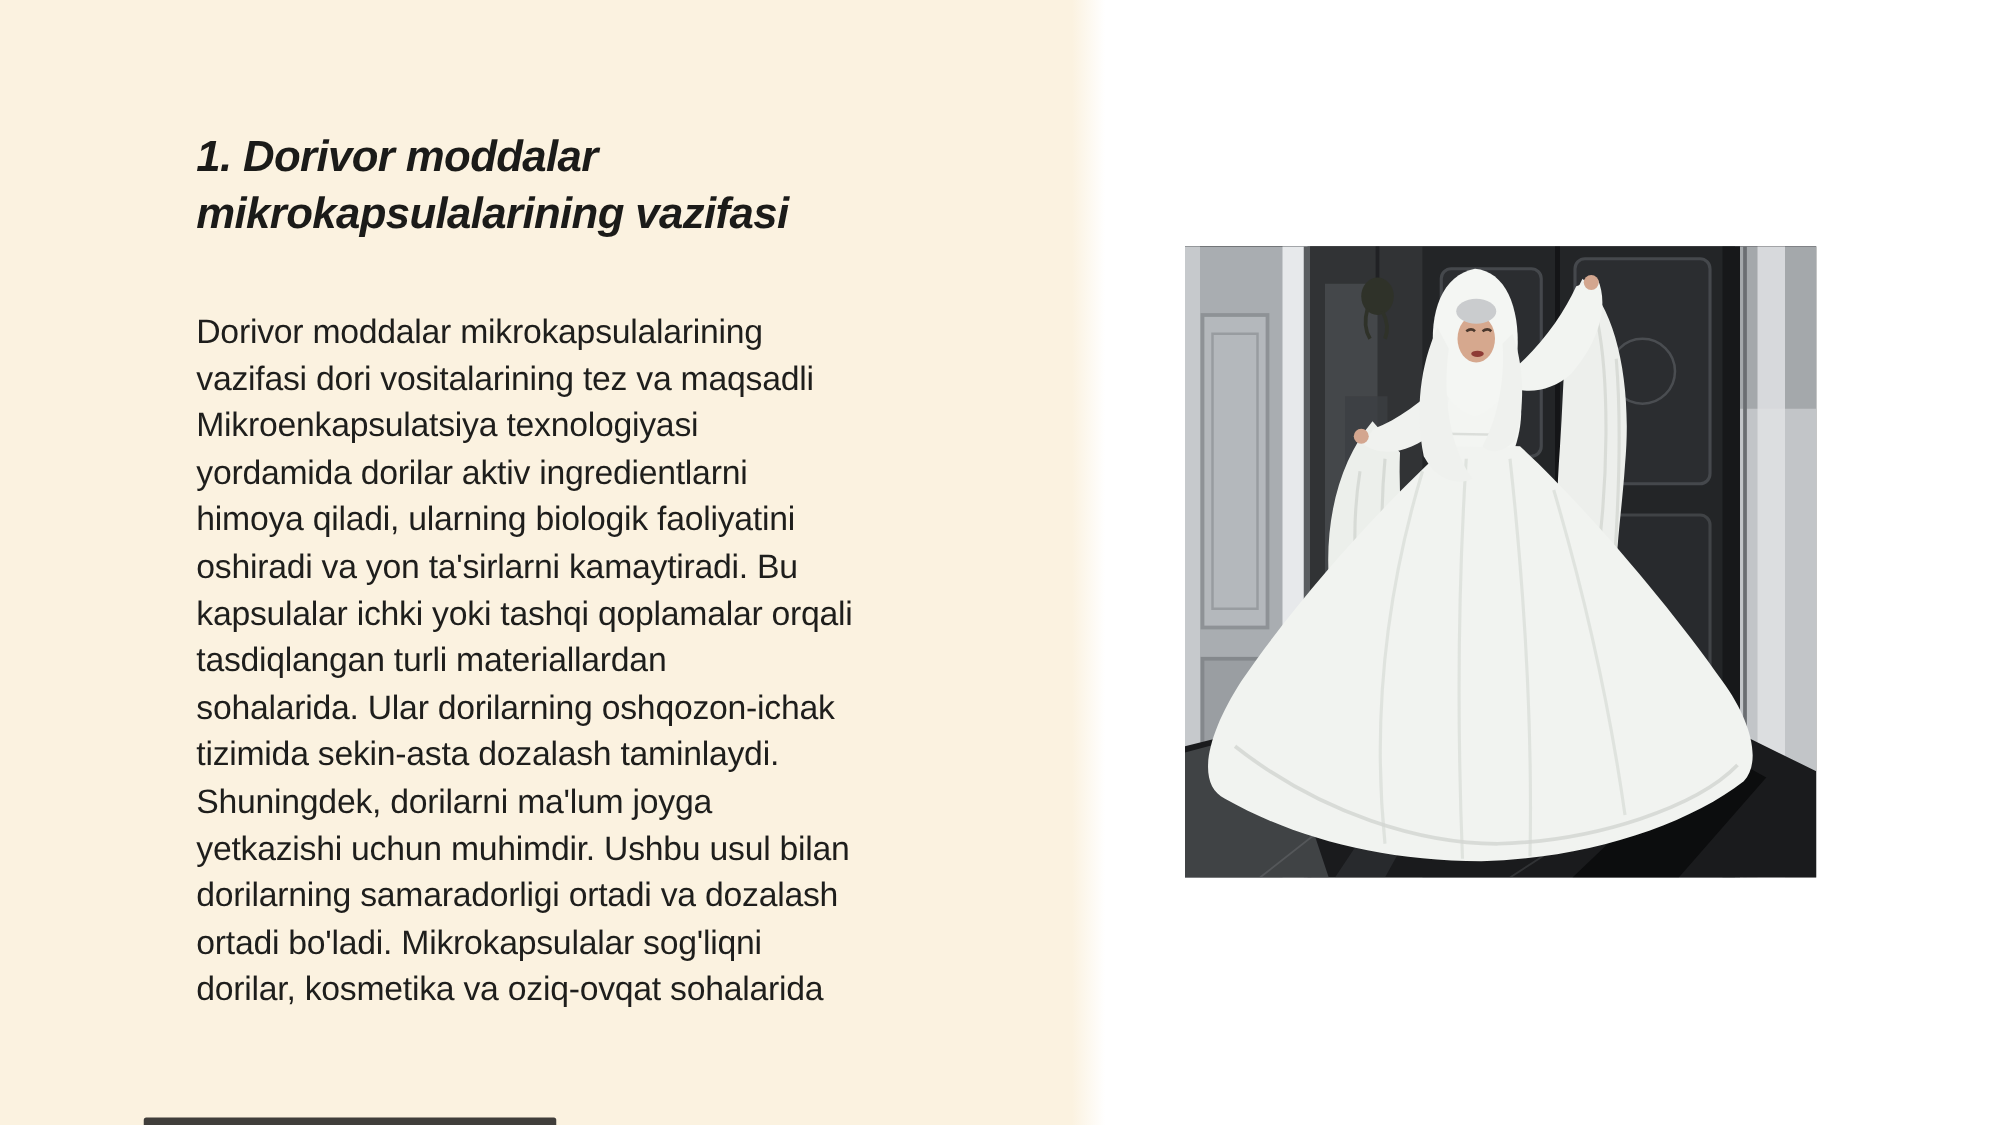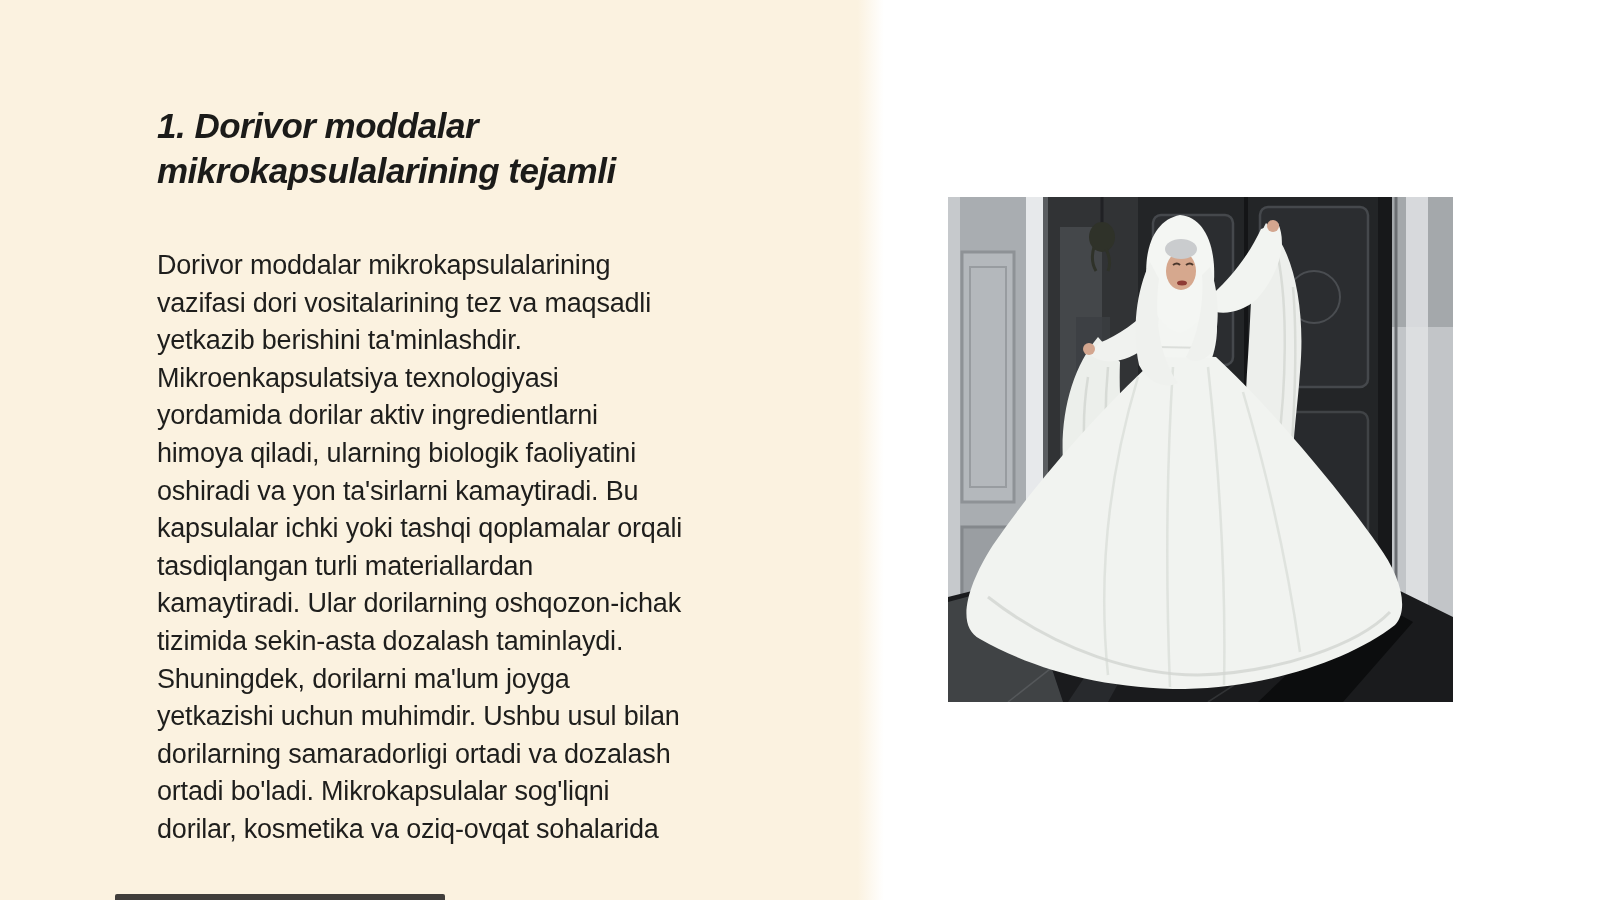--- a/index.html
+++ b/index.html
@@ -40,34 +40,33 @@
 </style>
 </head>
 <body>
 
 <div class="slide">
 
   <div class="cream-panel"></div>
 
   <div class="title-block">
       <div class="line">1. Dorivor moddalar</div>
-      <div class="line">mikrokapsulalarining tejamli</div>
+      <div class="line">mikrokapsulalarining vazifasi</div>
     </div>
 
   <div class="body-block">
       <div class="line">Dorivor moddalar mikrokapsulalarining</div>
       <div class="line">vazifasi dori vositalarining tez va maqsadli</div>
-      <div class="line">yetkazib berishini ta'minlashdir.</div>
       <div class="line">Mikroenkapsulatsiya texnologiyasi</div>
       <div class="line">yordamida dorilar aktiv ingredientlarni</div>
       <div class="line">himoya qiladi, ularning biologik faoliyatini</div>
       <div class="line">oshiradi va yon ta'sirlarni kamaytiradi. Bu</div>
       <div class="line">kapsulalar ichki yoki tashqi qoplamalar orqali</div>
       <div class="line">tasdiqlangan turli materiallardan</div>
-      <div class="line">kamaytiradi. Ular dorilarning oshqozon-ichak</div>
+      <div class="line">sohalarida. Ular dorilarning oshqozon-ichak</div>
       <div class="line">tizimida sekin-asta dozalash taminlaydi.</div>
       <div class="line">Shuningdek, dorilarni ma'lum joyga</div>
       <div class="line">yetkazishi uchun muhimdir. Ushbu usul bilan</div>
       <div class="line">dorilarning samaradorligi ortadi va dozalash</div>
       <div class="line">ortadi bo'ladi. Mikrokapsulalar sog'liqni</div>
       <div class="line">dorilar, kosmetika va oziq-ovqat sohalarida</div>
     </div>
 
   <div class="cutoff-line"></div>
 

